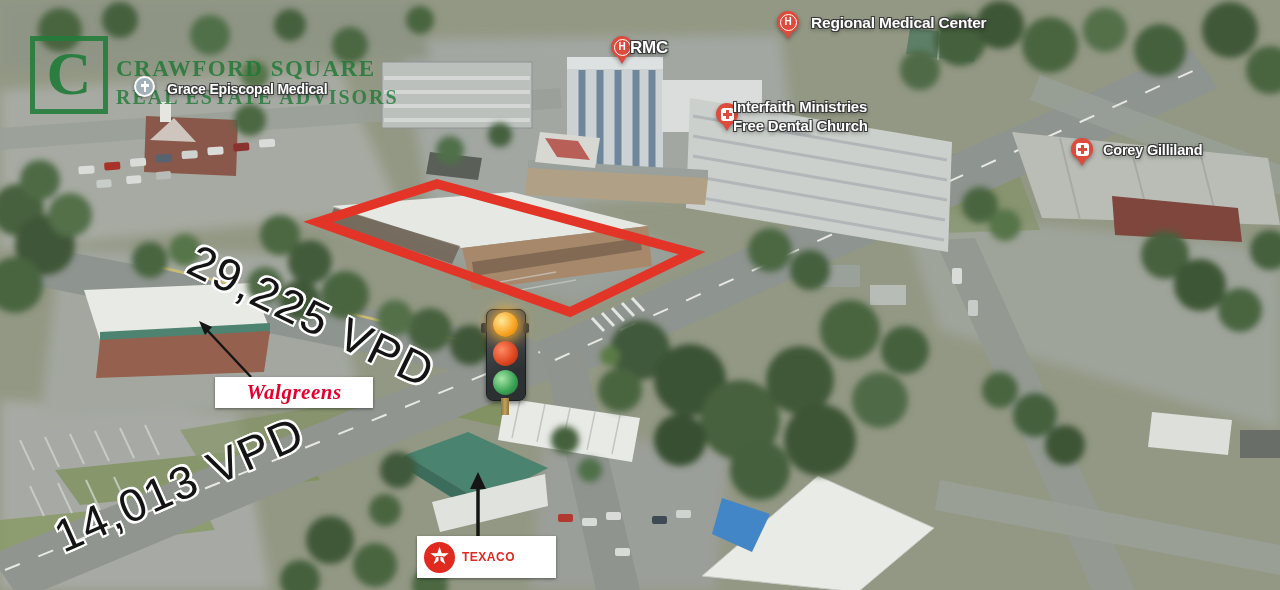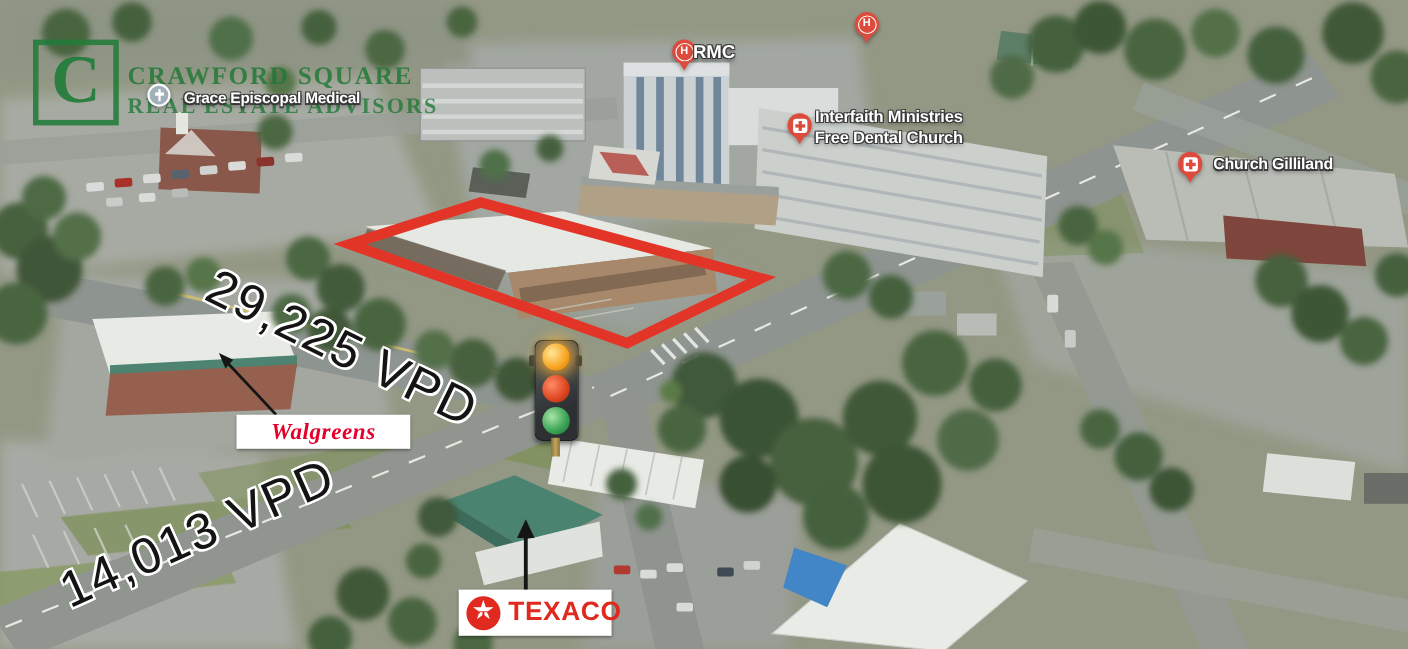--- a/index.html
+++ b/index.html
@@ -96,21 +96,21 @@
   .texaco-logo .star{
     position:absolute;left:0;top:-1px;width:31px;height:31px;display:flex;
     align-items:center;justify-content:center;color:#fff;font-size:24px;line-height:1;
   }
   .texaco-logo .tee{
     position:absolute;left:0;top:3px;width:31px;height:31px;display:flex;
     align-items:center;justify-content:center;color:var(--texaco-red);
     font-family:"Liberation Serif",serif;font-weight:700;font-size:12px;
   }
   .texaco span.word{
-    font-weight:700;font-size:24px;letter-spacing:.5px;color:var(--texaco-red);text-align:center;
+    font-weight:700;font-size:12px;letter-spacing:.5px;color:var(--texaco-red);text-align:center;
   }
 
   
   .tlight{left:483px;top:309px;width:44px;height:108px;}
   .tlight .housing{
     position:absolute;left:3px;top:0;width:38px;height:90px;border-radius:7px;
     background:linear-gradient(155deg,#5a6064,#2c3033 70%);border:1px solid #1b1e20;
     box-shadow:0 2px 5px rgba(0,0,0,.5);
   }
   .tlight .tab{position:absolute;width:6px;height:10px;background:#33383b;border-radius:2px;}
@@ -407,39 +407,40 @@
   <div class="maplbl" style="left:167px;top:81px;font-size:14px">Grace Episcopal Medical</div>
 
   <div class="pin" style="left:611px;top:36px">
     <span class="hring">H</span>
   </div>
   <div class="maplbl" style="left:630px;top:38px;font-size:17px">RMC</div>
 
   <div class="pin" style="left:777px;top:11px">
     <span class="hring">H</span>
   </div>
+  <div class="maplbl" style="left:811px;top:14px;font-size:15.5px">Regional Medical Center</div>
 
   <div class="pin" style="left:716px;top:103px">
     <span class="shield">
         <i class="v"></i>
         <i class="h"></i>
       </span>
   </div>
-  <div class="maplbl" style="left:733px;top:98px;width:150px;text-align:center;font-size:15px;line-height:1.25">
+  <div class="maplbl" style="left:733px;top:98px;width:150px;font-size:15px;line-height:1.25">
     <div>Interfaith Ministries</div>
     <div>Free Dental Church</div>
   </div>
 
   <div class="pin" style="left:1071px;top:138px">
     <span class="shield">
         <i class="v"></i>
         <i class="h"></i>
       </span>
   </div>
-  <div class="maplbl" style="left:1103px;top:142px;font-size:14.5px">Church Gilliland</div>
+  <div class="maplbl" style="left:1103px;top:142px;font-size:14.5px">Corey Gilliland</div>
 
   <div class="vpd" id="vpd-main">29,225 VPD</div>
   <div class="vpd" id="vpd-cross">14,013 VPD</div>
 
   <div class="badge walgreens">
     <span>Walgreens</span>
   </div>
 
   <div class="badge texaco">
     <span class="texaco-logo">

